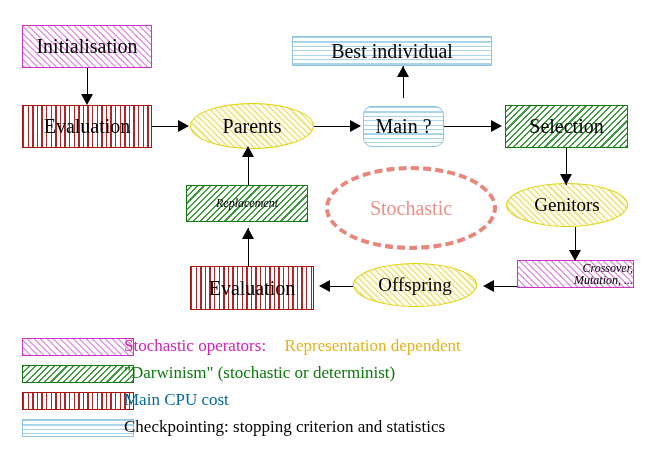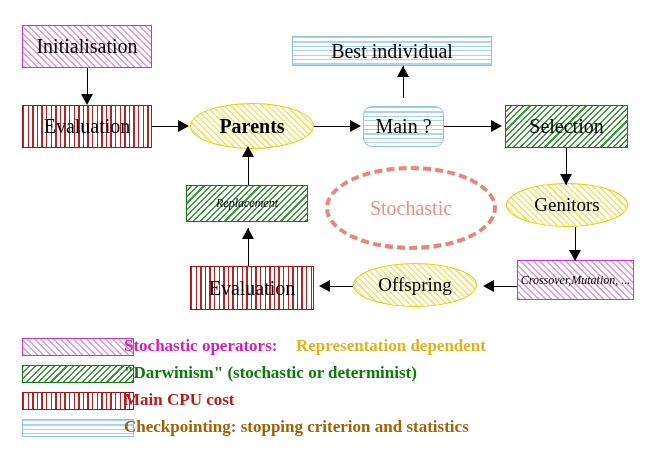--- a/index.html
+++ b/index.html
@@ -35,61 +35,61 @@
   .ah{position:absolute;width:0;height:0;border-style:solid;}
   .ah-r{border-width:6px 0 6px 11px;border-color:transparent transparent transparent #000;}
   .ah-l{border-width:6px 11px 6px 0;border-color:transparent #000 transparent transparent;}
   .ah-d{border-width:11px 6px 0 6px;border-color:#000 transparent transparent transparent;}
   .ah-u{border-width:0 6px 11px 6px;border-color:transparent transparent #000 transparent;}
 
   
   #legend{position:absolute;left:0;top:338px;width:662px;}
   .lg-row{position:relative;height:27px;}
   .sw{position:absolute;left:22px;width:112px;height:18px;box-sizing:border-box;}
-  .lg-txt{position:absolute;left:124px;top:-2px;white-space:nowrap;font-size:17px;font-weight:bold;}
+  .lg-txt{position:absolute;left:124px;top:-2px;white-space:nowrap;font-size:17px;font-weight:normal;}
   .c-magenta{color:#d61fb5;}
   .c-gold{color:#e5b21b;}
   .c-green{color:#0a7a0a;}
-  .c-red{color:#b91c1c;}
-  .c-blue{color:#a16207;}
+  .c-red{color:#0369a1;}
+  .c-blue{color:#000000;}
 </style>
 </head>
 <body>
 
 <div id="stage">
 
   <div class="node bx bx-magenta" style="left:22px;top:25px;width:130px;height:43px;">
     <span class="lbl t-lg">Initialisation</span>
   </div>
 
   <div class="node bx bx-red" style="left:22px;top:105px;width:130px;height:43px;">
     <span class="lbl t-lg">Evaluation</span>
   </div>
 
-  <div class="node ell-yellow" style="left:190px;top:103px;width:124px;height:46px;font-weight:bold;">
+  <div class="node ell-yellow" style="left:190px;top:103px;width:124px;height:46px;">
     <span class="lbl t-lg">Parents</span>
   </div>
 
   <div class="node bx bx-blue" style="left:292px;top:36px;width:200px;height:30px;">
     <span class="lbl t-lg">Best individual</span>
   </div>
 
   <div class="node bx bx-blue rounded" style="left:363px;top:106px;width:81px;height:41px;">
     <span class="lbl t-lg">Main ?</span>
   </div>
 
   <div class="node bx bx-green" style="left:505px;top:105px;width:123px;height:43px;align-items:center;">
     <span class="lbl t-lg">Selection</span>
   </div>
 
   <div class="node ell-yellow" style="left:506px;top:183px;width:122px;height:44px;">
     <span class="lbl t-md">Genitors</span>
   </div>
 
-  <div class="node bx bx-magenta" style="left:517px;top:260px;width:117px;height:40px;">
+  <div class="node bx bx-magenta" style="left:517px;top:260px;width:117px;height:28px;flex-direction:column;align-items:flex-end;">
     <span class="lbl t-sm">Crossover,</span>
     <span class="lbl t-sm">Mutation, ...</span>
   </div>
 
   <div class="node ell-yellow" style="left:353px;top:263px;width:124px;height:44px;">
     <span class="lbl t-md">Offspring</span>
   </div>
 
   <div class="node bx bx-red" style="left:190px;top:266px;width:124px;height:44px;">
     <span class="lbl t-lg">Evaluation</span>

